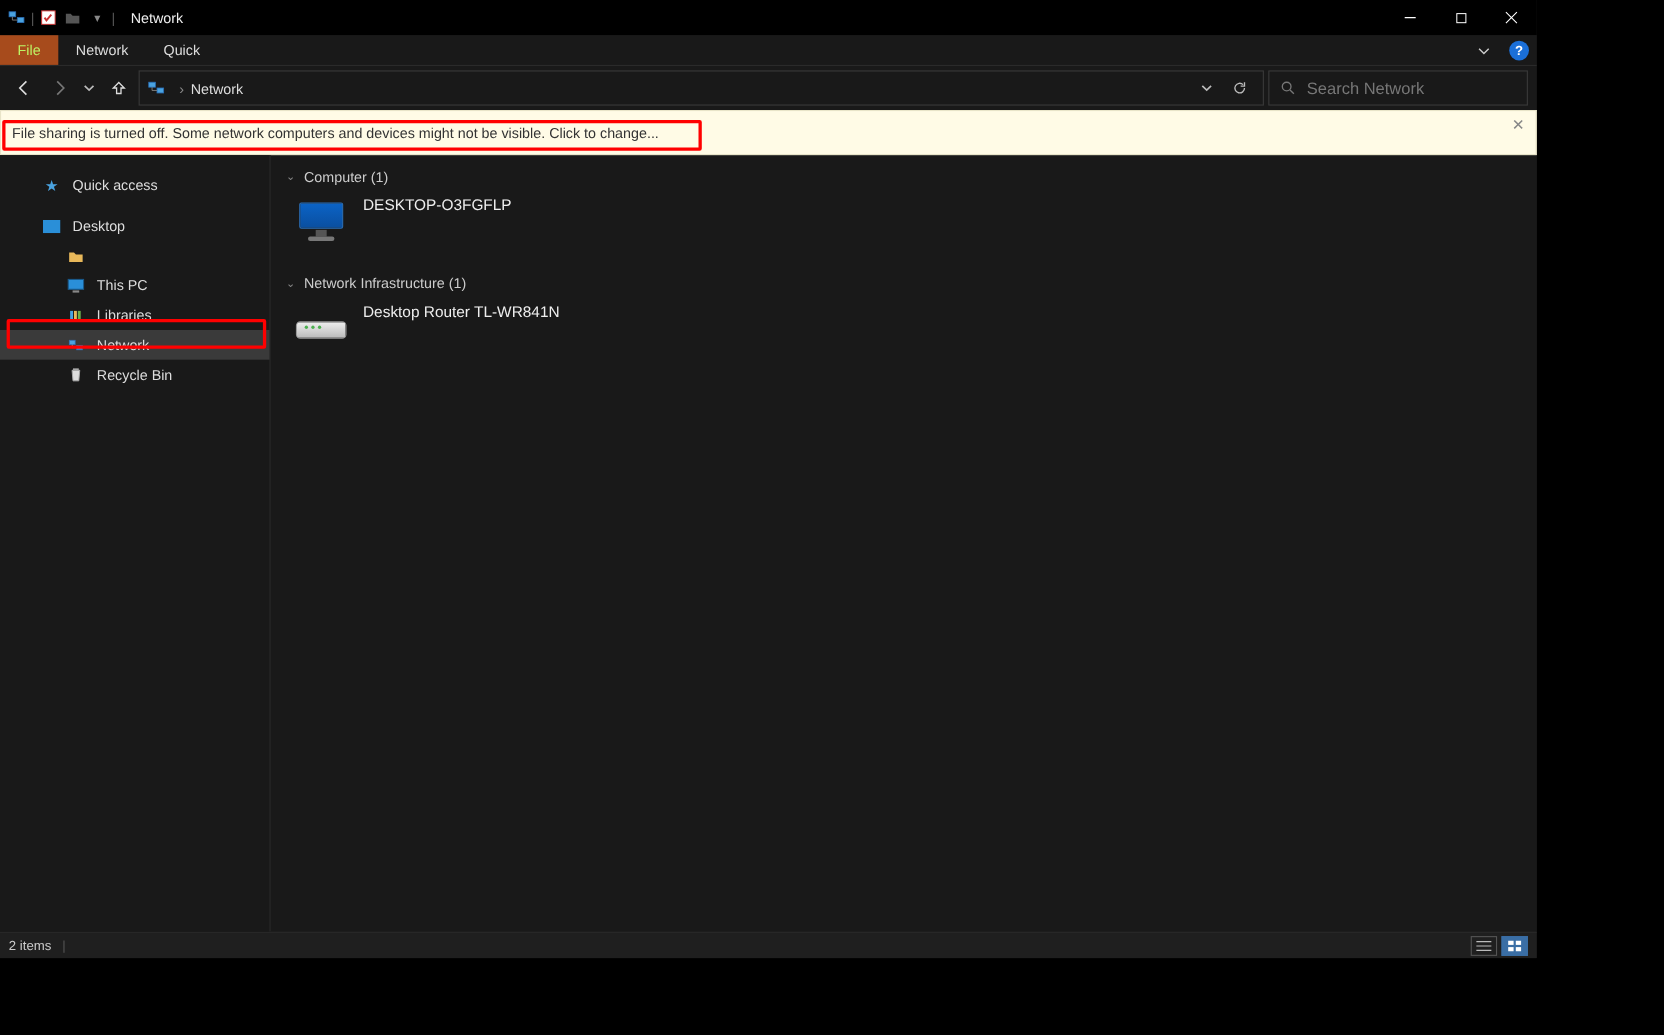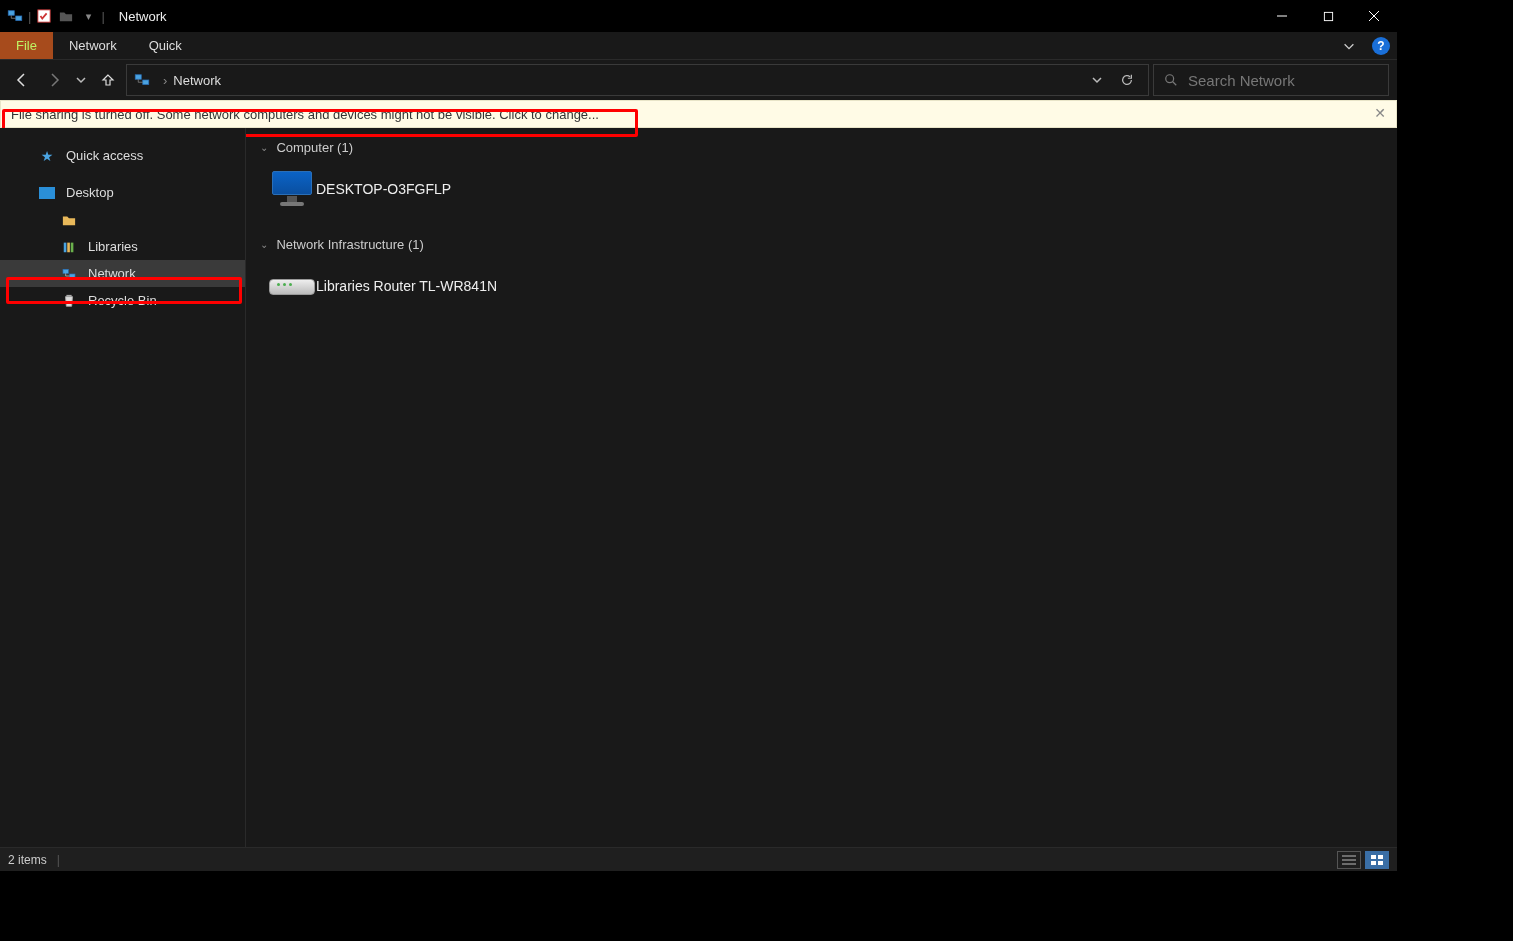--- a/index.html
+++ b/index.html
@@ -35,21 +35,21 @@
   .addr .ic { margin-right:6px; }
   .addrchev { color:#888; padding:0 6px; }
   .addrtail { margin-left:auto; display:flex; gap:0; }
   .addrtail .ab { width:30px;height:30px;display:flex;align-items:center;justify-content:center;color:#bbb; }
   .search { width:236px; height:32px; border:1px solid #3a3a3a; background:#191919; display:flex; align-items:center; padding:0 10px; color:#777; gap:10px;}
   .search input { flex:1; background:transparent; border:none; outline:none; color:#fca5a5; font-size:15px; }
   .search input::placeholder { color:#777; }
 
   
   .infobar {
-    height:28px; background:#fffbe6; color:#333; display:flex; align-items:center;
+    height:41px; background:#fffbe6; color:#333; display:flex; align-items:center;
     padding:0 10px; border:1px solid #e8e4c8; position:relative; font-size:13px;
   }
   .infobar .close-info { position:absolute; right:10px; top:4px; color:#888; font-size:14px; }
   .highlight-info {
     position:absolute; left:2px; top:109px; width:636px; height:28px;
     border:3px solid #ff0000; border-radius:2px; pointer-events:none;
   }
 
   
   .body { flex:1; display:flex; background:#191919; overflow:hidden; }
@@ -62,21 +62,21 @@
   .sidebar .item.selected { background:#3a3a3a; }
   .highlight-sidebar {
     position:absolute; left:6px; width:236px; height:27px;
     border:3px solid #ff0000; border-radius:2px; pointer-events:none;
   }
 
   
   .content { flex:1; background:#191919; padding:6px 0 0 0; overflow:auto; }
   .group-header { display:flex; align-items:center; gap:8px; padding:6px 14px; color:#ccc; font-size:13px; }
   .gh-chevron { color:#888; font-size:10px; }
-  .itemrow { display:flex; align-items:center; padding:4px 32px 18px 22px; }
+  .itemrow { display:flex; padding:4px 32px 18px 22px; gap:14px; }
   .bigicon { width:48px; height:48px; display:flex; align-items:center; justify-content:center; }
   .itemlabel { color:#eee; font-size:14px; }
 
   
   .monitor { position:relative; width:44px; height:36px; }
   .monitor .screen { width:40px; height:24px; background:linear-gradient(#0b63c6,#0a4fa0); border:1px solid #2a6fb8; border-radius:2px; position:absolute; left:2px; top:0;}
   .monitor .stand { width:10px;height:6px;background:#555;position:absolute;left:17px;top:25px;}
   .monitor .base { width:24px;height:4px;background:#777;border-radius:2px;position:absolute;left:10px;top:31px;}
 
   
@@ -232,20 +232,29 @@
             </svg>
         </span>
         <span>Desktop</span>
       </div>
       <div class="item sub">
         <span class="sic">
           <svg width="14" height="14" viewBox="0 0 16 16">
               <path d="M1 4h5l2 2h7v8H1z" fill="#e8b85a"></path>
             </svg>
         </span>
+      </div>
+      <div class="item sub">
+        <span class="sic">
+          <svg width="16" height="14" viewBox="0 0 16 14">
+              <rect x="1" y="1" width="14" height="9" fill="#2a8fd8" stroke="#1a5a8a"></rect>
+              <rect x="5" y="11" width="6" height="2" fill="#888"></rect>
+            </svg>
+        </span>
+        <span>This PC</span>
       </div>
       <div class="item sub">
         <span class="sic">
           <svg width="14" height="14" viewBox="0 0 16 16">
               <rect x="2" y="3" width="3" height="11" fill="#4aa3e0"></rect>
               <rect x="6" y="3" width="3" height="11" fill="#e8b85a"></rect>
               <rect x="10" y="3" width="3" height="11" fill="#6ab04c"></rect>
             </svg>
         </span>
         <span>Libraries</span>
@@ -295,21 +304,21 @@
       </div>
       <div class="itemrow">
         <div class="bigicon">
           <div class="router">
             <div class="body"></div>
             <div class="led" style="left:8px"></div>
             <div class="led" style="left:14px"></div>
             <div class="led" style="left:20px"></div>
           </div>
         </div>
-        <div class="itemlabel">Libraries Router TL-WR841N</div>
+        <div class="itemlabel">Desktop Router TL-WR841N</div>
       </div>
     </div>
 
   </div>
 
   <div class="statusbar">
     <span>2 items</span>
     <span class="sep">|</span>
     <div class="flex"></div>
     <div class="viewbtn">

